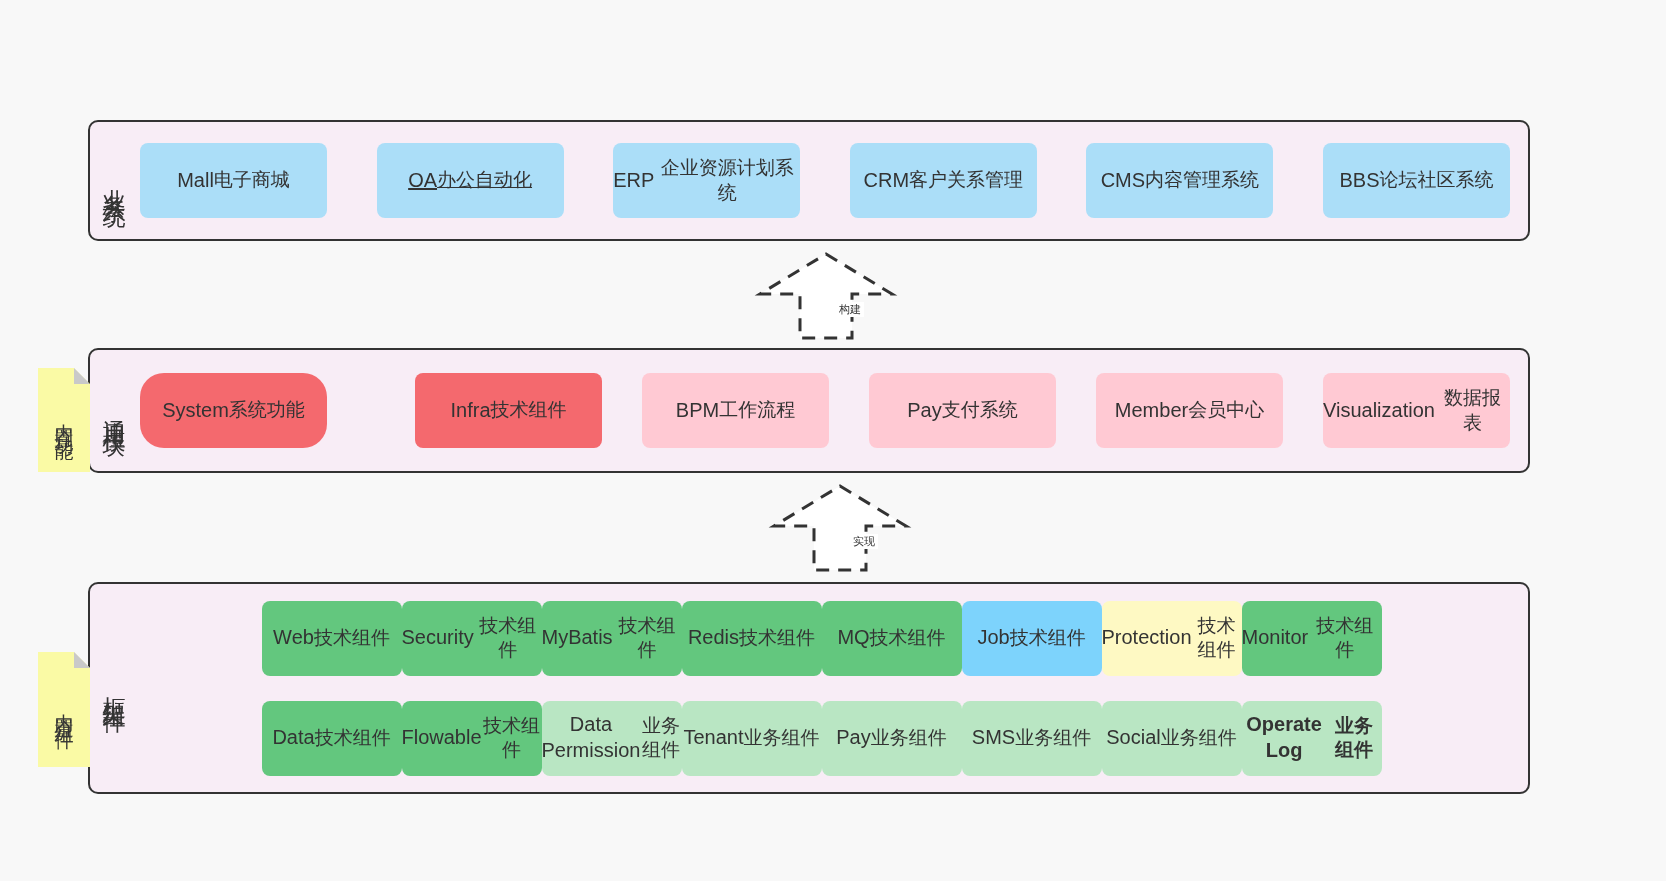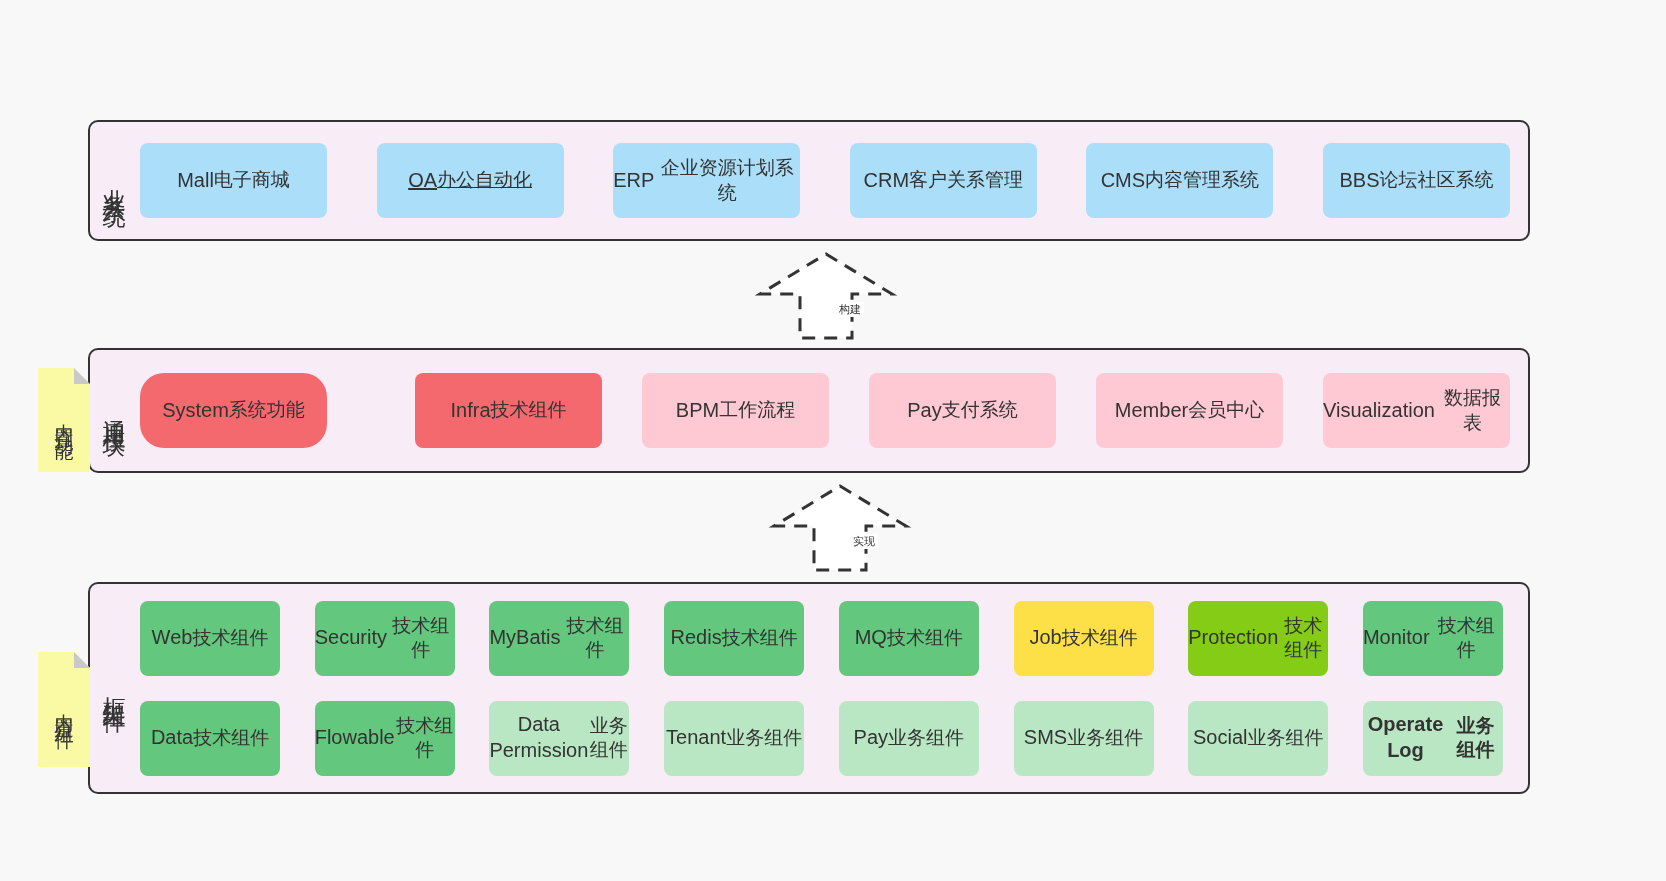--- a/index.html
+++ b/index.html
@@ -24,21 +24,21 @@
     width:50px; display:flex; align-items:center; justify-content:center;
     writing-mode:vertical-rl; text-orientation:upright;
     font-size:23px; letter-spacing:5px; color:var(--text,#333);
   }
   .box-row {
     flex:1; display:flex; align-items:center;
     justify-content:space-between; padding-right:18px;
   }
   .rows {
     flex:1; display:flex; flex-direction:column;
-    justify-content:center; gap:25px; padding-right:25px;
+    justify-content:center; gap:25px; padding-right:25px;align-items:center;
   }
   .rows .box-row { flex:none; padding-right:0; }
 
   .box {
     height:75px; border-radius:8px;
     display:flex; flex-direction:row; align-items:center; justify-content:center;
     text-align:center; line-height:1.28;
   }
   .layer-business .box, .layer-modules .box { width:187px; }
   .layer-components .box { width:140px; }
@@ -194,26 +194,26 @@
         <div class="box" style="background: rgb(99, 199, 126);">
           <div class="box-name">Redis</div>
           <div class="box-sub">技术组件</div>
         </div>
 
         <div class="box" style="background: rgb(99, 199, 126);">
           <div class="box-name">MQ</div>
           <div class="box-sub">技术组件</div>
         </div>
 
-        <div class="box" style="background: #fde047;">
+        <div class="box" style="background: #7dd3fc;">
           <div class="box-name">Job</div>
           <div class="box-sub">技术组件</div>
         </div>
 
-        <div class="box" style="background: #84cc16;">
+        <div class="box" style="background: #fef9c3;">
           <div class="box-name">Protection</div>
           <div class="box-sub">技术组件</div>
         </div>
 
         <div class="box" style="background: rgb(99, 199, 126);">
           <div class="box-name">Monitor</div>
           <div class="box-sub">技术组件</div>
         </div>
       </div>
     <div class="box-row">

